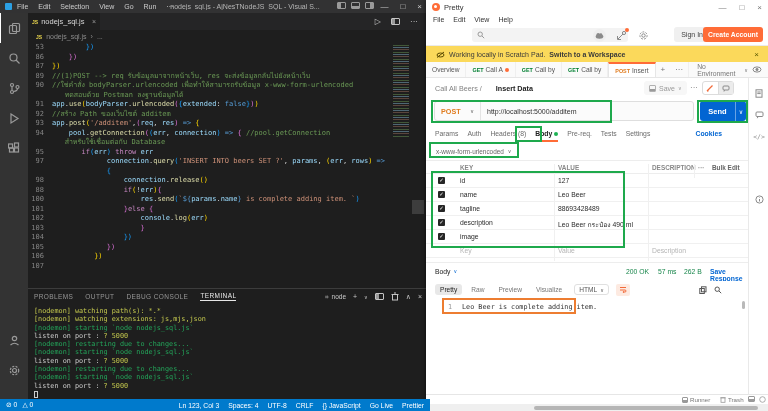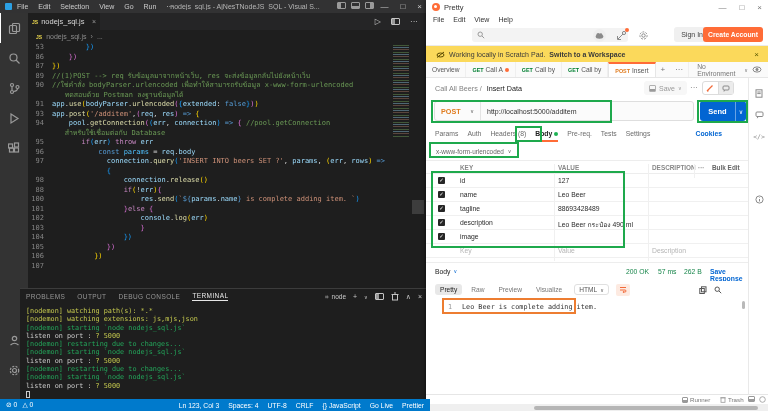--- a/index.html
+++ b/index.html
@@ -38,21 +38,21 @@
   .code-row{height:9.5px;line-height:9.5px;white-space:pre;font-family:"DejaVu Sans Mono",monospace;font-size:7px;}
   .code-row .gut{display:inline-block;width:24px;text-align:right;color:#858585;padding-right:8px;}
   .code-row .code{white-space:pre;}
   .c-cm{color:#6a9955}.c-v{color:#9cdcfe}.c-f{color:#dcdcaa}.c-k{color:#569cd6}
   .c-ct{color:#c586c0}.c-s{color:#ce9178}.c-p{color:#d4d4d4}
   .c-b1{color:#ffd700}.c-b2{color:#da70d6}.c-b3{color:#179fff}.c-v4{color:#4fc1ff}.c-w{color:#d4d4d4}
 
   #minimap{position:absolute;left:365px;top:2px;width:16px;height:92px;opacity:.85;background-image:repeating-linear-gradient(180deg,rgba(106,153,85,.55) 0 1px,rgba(30,30,30,0) 1px 2px,rgba(156,220,254,.45) 2px 3px,rgba(30,30,30,0) 3px 4px,rgba(206,145,120,.4) 4px 5px,rgba(30,30,30,0) 5px 7px);}
   #ed-scroll{position:absolute;left:384px;top:157px;width:12px;height:14px;background:rgba(121,121,121,.35);}
 
-  .vs-panel{position:absolute;left:20px;top:288px;right:0;height:111px;background:#1e1e1e;border-top:1px solid #3c3c3c;}
+  .vs-panel{position:absolute;left:28px;top:288px;right:0;height:111px;background:#1e1e1e;border-top:1px solid #3c3c3c;}
   .panel-tabs{position:absolute;left:6px;top:0;height:15px;display:flex;gap:12px;align-items:center;font-size:6.5px;color:#969696;letter-spacing:.4px;}
   .panel-tabs .on{color:#e7e7e7;border-bottom:1px solid #e7e7e7;padding-bottom:1px;}
   .panel-right{position:absolute;right:4px;top:0;height:15px;display:flex;gap:7px;align-items:center;color:#c5c5c5;font-size:7px;}
   .panel-right .chip{display:flex;gap:3px;align-items:center;font-size:6.5px;color:#cccccc;}
   #terminal{position:absolute;left:6px;top:18px;right:0;bottom:0;overflow:hidden;font-family:"DejaVu Sans Mono",monospace;font-size:6.8px;}
   .t-row{height:8.3px;line-height:8.3px;white-space:pre;}
   .t-y{color:#c5c94e}.t-g{color:#23a55a}.t-w{color:#cccccc}
   .t-cursor{display:inline-block;width:4px;height:7px;border:1px solid #cccccc;vertical-align:middle;}
 
   #vs-statusbar{position:absolute;left:0;bottom:0;width:430px;height:12px;background:#007acc;z-index:10;color:#ffffff;font-size:6.8px;display:flex;align-items:center;}
@@ -80,21 +80,21 @@
   .pm-tabsrow{position:absolute;left:0;top:62px;width:100%;height:16px;background:#fafafa;border-bottom:1px solid #e6e6e6;display:flex;align-items:stretch;font-size:6.6px;color:#555;}
   .pm-tab{display:flex;align-items:center;gap:2px;padding:0 6px;border-right:1px solid #efefef;white-space:nowrap;}
   .pm-tab.on{background:#ffffff;border-top:2px solid #ff6c37;border-right:1px solid #e6e6e6;border-left:1px solid #e6e6e6;}
   .meth-get{color:#007f31;font-size:5.4px;font-weight:bold;}
   .meth-post{color:#e07c1f;font-size:5.4px;font-weight:bold;}
   .tabdot{width:4px;height:4px;border-radius:50%;background:#ff6c37;}
   .pm-tabplus{display:flex;align-items:center;padding:0 5px;color:#777;font-size:8px;}
   .pm-env{margin-left:auto;display:flex;align-items:center;gap:4px;color:#777;font-size:6.8px;padding-right:6px;border-left:1px solid #efefef;padding-left:8px;}
 
   .pm-crumbrow{position:absolute;left:0;top:78px;width:322px;height:20px;display:flex;align-items:center;padding-left:9px;font-size:7.2px;color:#828282;background:#fff;}
-  .pm-crumbrow .req{color:#212121;font-weight:normal;margin-left:3px;}
+  .pm-crumbrow .req{color:#212121;font-weight:bold;margin-left:12px;}
   .pm-saving{position:absolute;left:218px;top:3px;height:14px;display:flex;align-items:center;gap:3px;color:#9a9a9a;font-size:7px;background:#f7f7f7;border-radius:3px;padding:0 5px;}
   .pm-crumbdots{position:absolute;left:264px;top:5px;color:#888;font-size:8px;}
   .pm-editgroup{position:absolute;left:276px;top:3px;width:32px;height:14px;border:1px solid #dcdcdc;border-radius:3px;display:flex;}
   .pm-editgroup .cell{flex:1;display:flex;align-items:center;justify-content:center;}
   .pm-editgroup .cell+.cell{border-left:1px solid #dcdcdc;background:#ececec;}
 
   .pm-urlrow{position:absolute;left:0;top:98px;width:322px;height:26px;background:#fff;}
   .pm-urlbox{position:absolute;left:8px;top:3px;width:260px;height:20px;background:#fbfbfb;border:1px solid #dedede;border-radius:3px;display:flex;align-items:center;}
   .pm-method{width:46px;display:flex;align-items:center;justify-content:space-between;padding:0 6px;color:#e07c1f;font-weight:bold;font-size:7.2px;border-right:1px solid #e4e4e4;height:100%;}
   .pm-url{padding-left:6px;font-size:7px;color:#333;white-space:nowrap;}
@@ -253,25 +253,25 @@
 
   <div id="code-area">
     <div id="code-lines">
         <div class="code-row"><span class="gut">53</span><span class="code"><span class="c-b3">        })</span></span></div>
         <div class="code-row"><span class="gut">86</span><span class="code"><span class="c-b2">    })</span></span></div>
         <div class="code-row"><span class="gut">87</span><span class="code"><span class="c-b1">})</span></span></div>
         <div class="code-row"><span class="gut">89</span><span class="code"><span class="c-cm">//(1)POST --&gt; req รับข้อมูลมาจากหน้าเว็บ, res จะส่งข้อมูลกลับไปยังหน้าเว็บ</span></span></div>
         <div class="code-row"><span class="gut">90</span><span class="code"><span class="c-cm">//ใช่คำสั่ง bodyParser.urlencoded เพื่อทำให้สามารถรับข้อมูล x-www-form-urlencoded</span></span></div>
         <div class="code-row"><span class="gut"></span><span class="code"><span class="c-cm">   ทดสอบด้วย Postman ลงฐานข้อมูลได้</span></span></div>
         <div class="code-row"><span class="gut">91</span><span class="code"><span class="c-v">app</span><span class="c-p">.</span><span class="c-f">use</span><span class="c-b1">(</span><span class="c-v">bodyParser</span><span class="c-p">.</span><span class="c-f">urlencoded</span><span class="c-b2">(</span><span class="c-b3">{</span><span class="c-v">extended</span><span class="c-p">:</span><span class="c-k"> false</span><span class="c-b3">}</span><span class="c-b2">)</span><span class="c-b1">)</span></span></div>
+        <div class="code-row"><span class="gut">92</span><span class="code"><span class="c-cm">//สร้าง Path ของเว็บไซต์ additem</span></span></div>
         <div class="code-row"><span class="gut">93</span><span class="code"><span class="c-v">app</span><span class="c-p">.</span><span class="c-f">post</span><span class="c-b1">(</span><span class="c-s">'/additem'</span><span class="c-p">,</span><span class="c-b2">(</span><span class="c-v">req</span><span class="c-p">,</span><span class="c-v"> res</span><span class="c-b2">)</span><span class="c-k"> =&gt; </span><span class="c-b1">{</span></span></div>
         <div class="code-row"><span class="gut">94</span><span class="code"><span class="c-w">    </span><span class="c-v">pool</span><span class="c-p">.</span><span class="c-f">getConnection</span><span class="c-b2">(</span><span class="c-b3">(</span><span class="c-v">err</span><span class="c-p">,</span><span class="c-v"> connection</span><span class="c-b3">)</span><span class="c-k"> =&gt; </span><span class="c-b2">{</span><span class="c-w"> </span><span class="c-cm">//pool.getConnection</span></span></div>
         <div class="code-row"><span class="gut"></span><span class="code"><span class="c-cm">   สำหรับใช้เชื่อมต่อกับ Database</span></span></div>
         <div class="code-row"><span class="gut">95</span><span class="code"><span class="c-w">       </span><span class="c-ct">if</span><span class="c-b3">(</span><span class="c-v">err</span><span class="c-b3">)</span><span class="c-w"> </span><span class="c-ct">throw</span><span class="c-v"> err</span></span></div>
-        <div class="code-row"><span class="gut">96</span><span class="code"><span class="c-w">           </span><span class="c-k">const</span><span class="c-v4"> params</span><span class="c-p"> = </span><span class="c-v">req</span><span class="c-p">.</span><span class="c-v">body</span></span></div>
         <div class="code-row"><span class="gut">97</span><span class="code"><span class="c-w">             </span><span class="c-v">connection</span><span class="c-p">.</span><span class="c-f">query</span><span class="c-b3">(</span><span class="c-s">'INSERT INTO beers SET ?'</span><span class="c-p">,</span><span class="c-v"> params</span><span class="c-p">,</span><span class="c-b1"> (</span><span class="c-v">err</span><span class="c-p">,</span><span class="c-v"> rows</span><span class="c-b1">)</span><span class="c-k"> =&gt;</span></span></div>
         <div class="code-row"><span class="gut"></span><span class="code"><span class="c-w">             </span><span class="c-b3">{</span></span></div>
         <div class="code-row"><span class="gut">98</span><span class="code"><span class="c-w">                 </span><span class="c-v">connection</span><span class="c-p">.</span><span class="c-f">release</span><span class="c-b1">()</span></span></div>
         <div class="code-row"><span class="gut">88</span><span class="code"><span class="c-w">                 </span><span class="c-ct">if</span><span class="c-b1">(</span><span class="c-p">!</span><span class="c-v">err</span><span class="c-b1">)</span><span class="c-b2">{</span></span></div>
         <div class="code-row"><span class="gut">100</span><span class="code"><span class="c-w">                     </span><span class="c-v">res</span><span class="c-p">.</span><span class="c-f">send</span><span class="c-b3">(</span><span class="c-s">`</span><span class="c-k">${</span><span class="c-v">params</span><span class="c-p">.</span><span class="c-v">name</span><span class="c-k">}</span><span class="c-s"> is complete adding item. `</span><span class="c-b3">)</span></span></div>
         <div class="code-row"><span class="gut">101</span><span class="code"><span class="c-w">                 </span><span class="c-b2">}</span><span class="c-ct">else</span><span class="c-b2"> {</span></span></div>
         <div class="code-row"><span class="gut">102</span><span class="code"><span class="c-w">                     </span><span class="c-v">console</span><span class="c-p">.</span><span class="c-f">log</span><span class="c-b1">(</span><span class="c-v">err</span><span class="c-b1">)</span></span></div>
         <div class="code-row"><span class="gut">103</span><span class="code"><span class="c-w">                     </span><span class="c-b2">}</span></span></div>
         <div class="code-row"><span class="gut">104</span><span class="code"><span class="c-w">                 </span><span class="c-b3">})</span></span></div>
         <div class="code-row"><span class="gut">105</span><span class="code"><span class="c-w">             </span><span class="c-b2">})</span></span></div>

